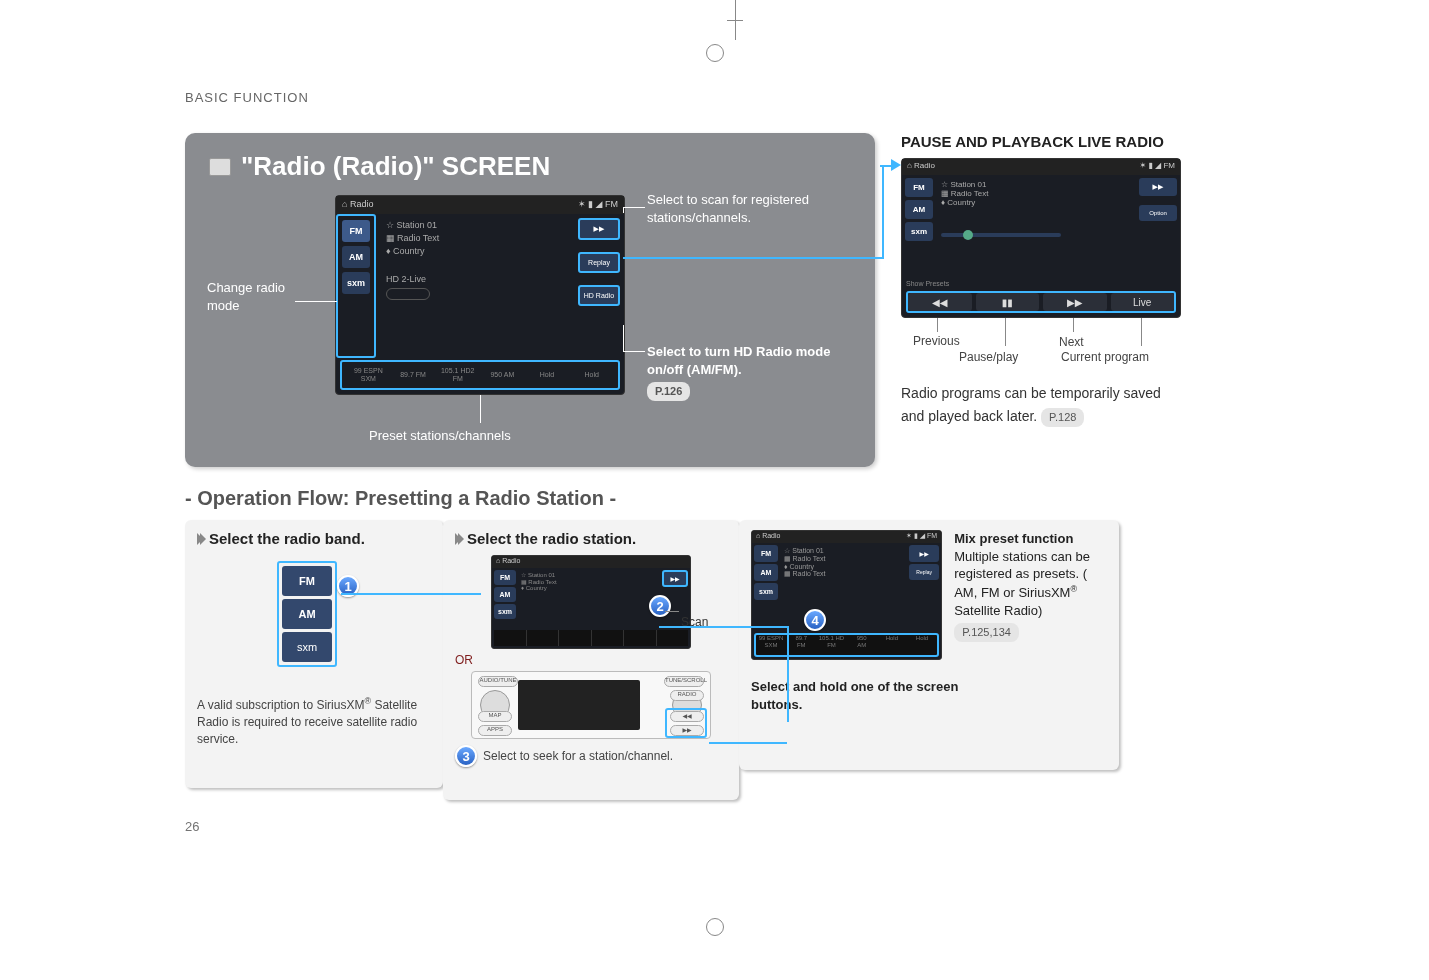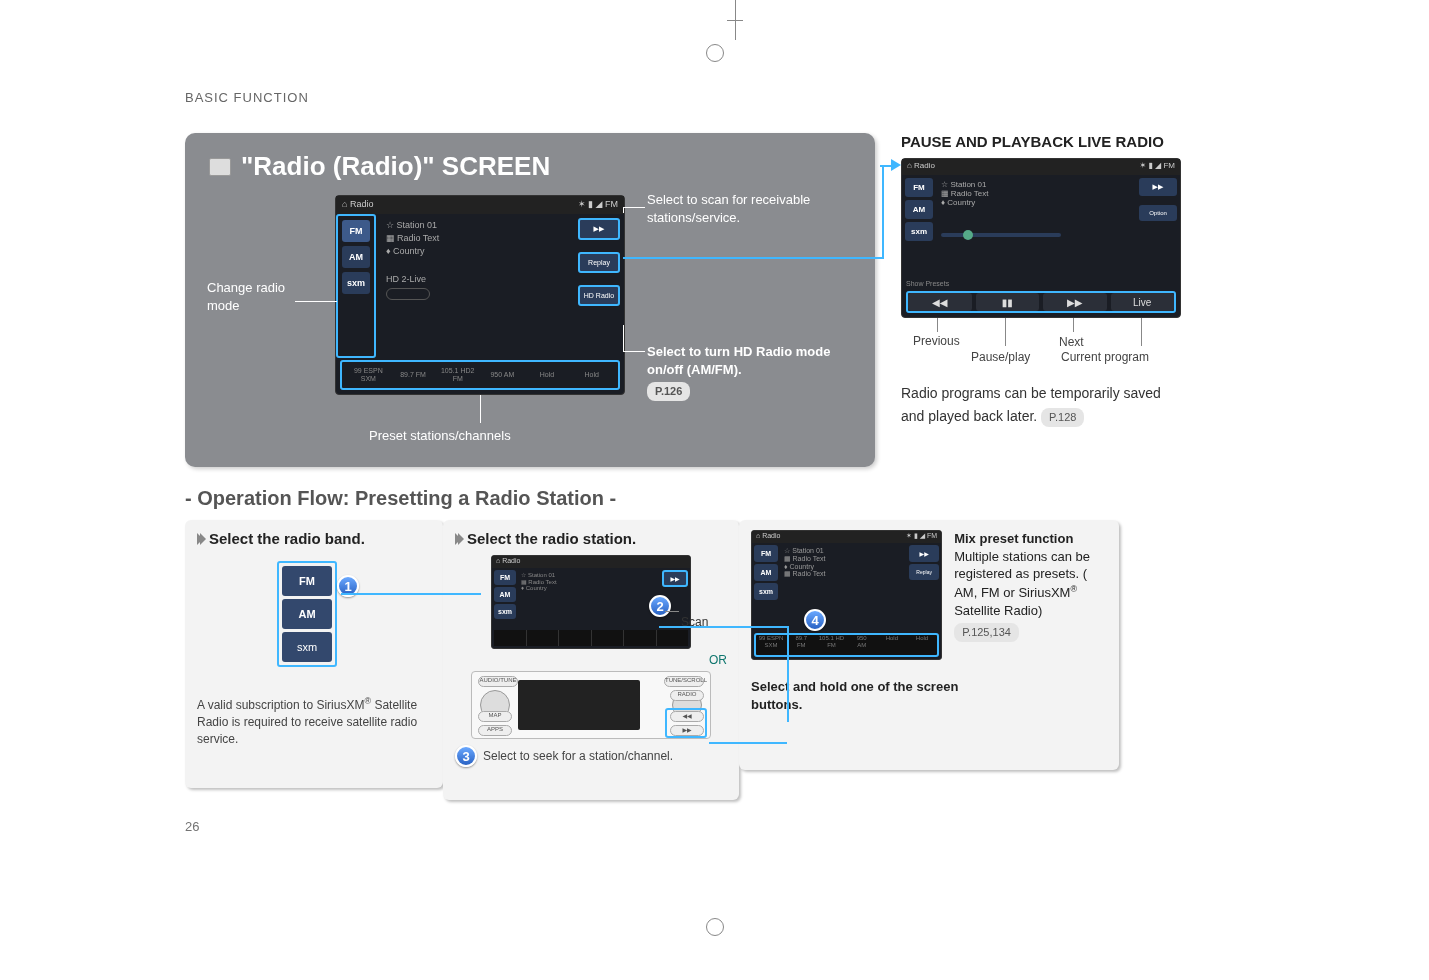--- a/index.html
+++ b/index.html
@@ -302,23 +302,23 @@
     position:absolute;
     box-shadow:0 1px 2px rgba(0,0,0,0.4);
   }
   .small-note {
     font-size:12px;
     color:#444;
     line-height:1.4;
   }
   .small-note sup { font-size:9px; }
   .or-label {
-    text-align:right;
+    text-align:left;
     font-size:12px;
-    color:#0f766e;
+    color:#7f1d1d;
     margin:4px 0;
   }
   .hw-panel {
     width: 240px;
     height: 68px;
     background:#f8f8f8;
     border:1px solid #bbb;
     border-radius:4px;
     margin:0 auto;
     position:relative;
@@ -440,21 +440,21 @@
           <div class="preset-cell">105.1 HD2 FM</div>
           <div class="preset-cell">950 AM</div>
           <div class="preset-cell">Hold</div>
           <div class="preset-cell">Hold</div>
         </div>
       </div>
 
       <div class="callout" style="left:22px; top:146px; width:110px;">Change radio mode</div>
       <div class="line-h white" style="left:110px; top:168px; width:42px;"></div>
 
-      <div class="callout" style="left:462px; top:58px; width:190px;">Select to scan for receivable stations/service.</div>
+      <div class="callout" style="left:462px; top:58px; width:190px;">Select to scan for registered stations/channels.</div>
       <div class="line-h white" style="left:438px; top:74px; width:22px;"></div>
       <div class="line-v white" style="left:438px; top:74px; height:6px;"></div>
 
       <div class="callout" style="left:462px; top:210px; width:210px;font-weight:bold;">
         <span>Select to turn HD Radio mode on/off (AM/FM).</span><br>
         <span class="page-ref">P.126</span>
       </div>
       <div class="line-h white" style="left:438px; top:218px; width:22px;"></div>
       <div class="line-v white" style="left:438px; top:192px; height:26px;"></div>
 
@@ -501,21 +501,21 @@
           <div class="c">▶▶</div>
           <div class="c">Live</div>
         </div>
       </div>
       <div class="side-labels">
         <div class="line-v" style="left:36px;top:0;height:14px;background:#888;"></div>
         <div class="line-v" style="left:104px;top:0;height:28px;background:#888;"></div>
         <div class="line-v" style="left:172px;top:0;height:14px;background:#888;"></div>
         <div class="line-v" style="left:240px;top:0;height:28px;background:#888;"></div>
         <div style="position:absolute;left:12px;top:16px;">Previous</div>
-        <div style="position:absolute;left:70px;top:32px;">Pause/play</div>
+        <div style="position:absolute;left:58px;top:32px;">Pause/play</div>
         <div style="position:absolute;left:158px;top:17px;">Next</div>
         <div style="position:absolute;left:160px;top:32px;">Current program</div>
       </div>
       <div class="side-note">
         <span>Radio programs can be temporarily saved and played back later.</span>
         <span class="page-ref">P.128</span>
       </div>
     </div>
   </div>
 

